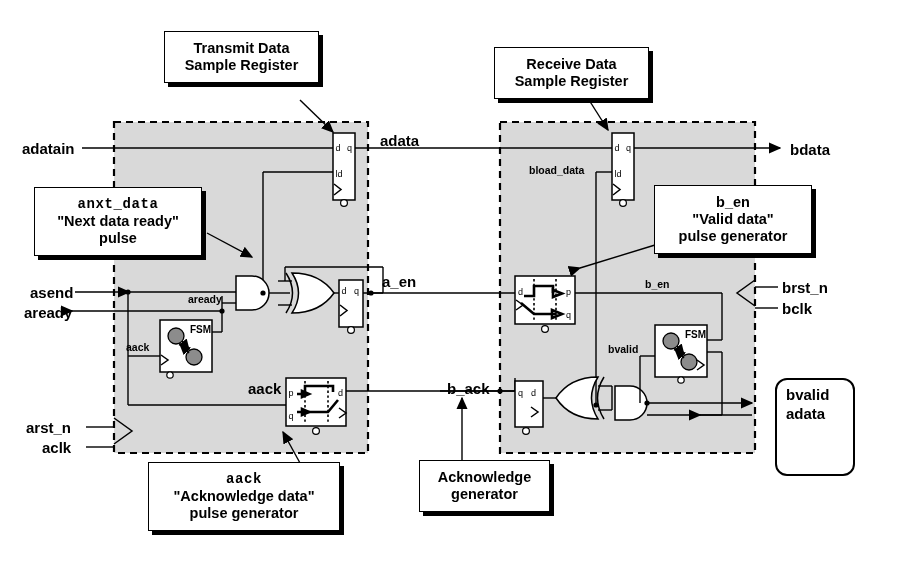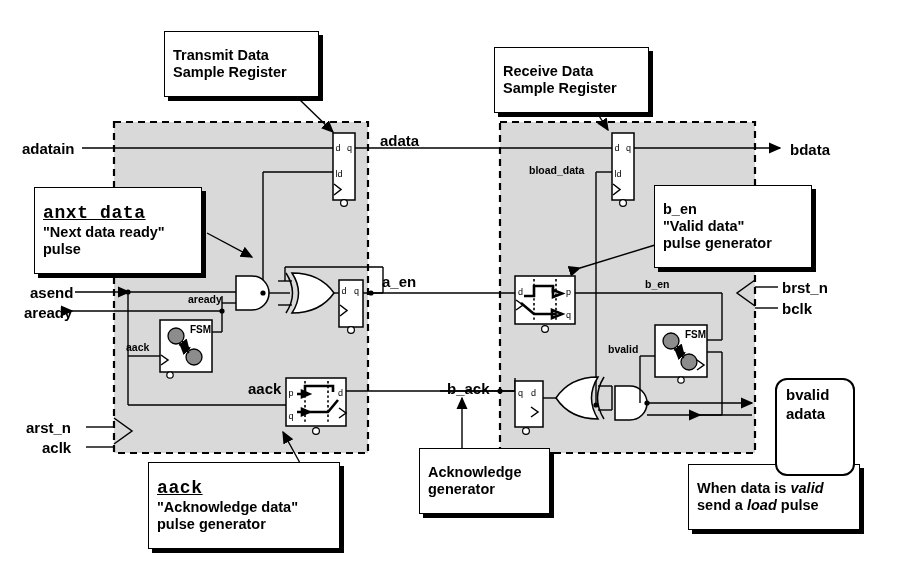--- a/index.html
+++ b/index.html
@@ -31,29 +31,29 @@
   .sigtext { font-family: "Liberation Sans", sans-serif; font-size: 15px; font-weight: bold; fill: #000; }
   .smalltext { font-family: "Liberation Sans", sans-serif; font-size: 10.5px; font-weight: bold; fill: #000; }
   .pintext { font-family: "Liberation Sans", sans-serif; font-size: 9px; fill: #000; }
   .fsmlabel { font-family: "Liberation Sans", sans-serif; font-size: 10px; font-weight: bold; fill: #000; }
 
   .callout {
     position: absolute;
     background: #ffffff;
     border: 1.6px solid #000;
     box-shadow: 4px 4px 0 #000;
-    text-align: left;
+    text-align: center;
     font-weight: bold;
     color: #000;
     line-height: 1.18;
     box-sizing: border-box;
-    padding: 15px 8px;
+    padding: 8px 8px;
   }
   .callout .ln { display: block; font-size: 14.5px; font-family: "Liberation Sans", sans-serif; white-space: nowrap;}
-  .callout .mono { font-family: "Liberation Mono", monospace; font-size: 18px; letter-spacing: 0.6px; text-decoration: underline; }
+  .callout .mono { font-family: "Liberation Mono", monospace; font-size: 14px; letter-spacing: 0.6px; }
   .callout .ital { font-style: italic; }
   .roundbox {
     position: absolute;
     background: #ffffff;
     border: 2px solid #000;
     border-radius: 12px;
     box-sizing: border-box;
   }
   .roundbox span {
     display: block;
@@ -324,28 +324,24 @@
     <span class="ln">"Valid data"</span>
     <span class="ln">pulse generator</span>
   </div>
 
   <div class="callout" style="left:148px; top:462px; width:192px;">
     <span class="ln mono">aack</span>
     <span class="ln">"Acknowledge data"</span>
     <span class="ln">pulse generator</span>
   </div>
 
-  <div class="callout" style="left:419px; top:448px; width:131px;">
+  <div class="callout" style="left:419px; top:460px; width:131px;">
     <span class="ln">Acknowledge</span>
     <span class="ln">generator</span>
   </div>
 
-  <div class="callout" style="left:688px; top:464px; width:172px;">
-    <span class="ln">When data is <i class="ital">valid</i></span>
-    <span class="ln">send a <i class="ital">load</i> pulse</span>
-  </div>
 
   <div class="roundbox" style="left:775px; top:378px; width:80px; height:98px;">
     <span class="first">bvalid</span>
     <span>adata</span>
   </div>
 
 </div>
 
 </body></html>

